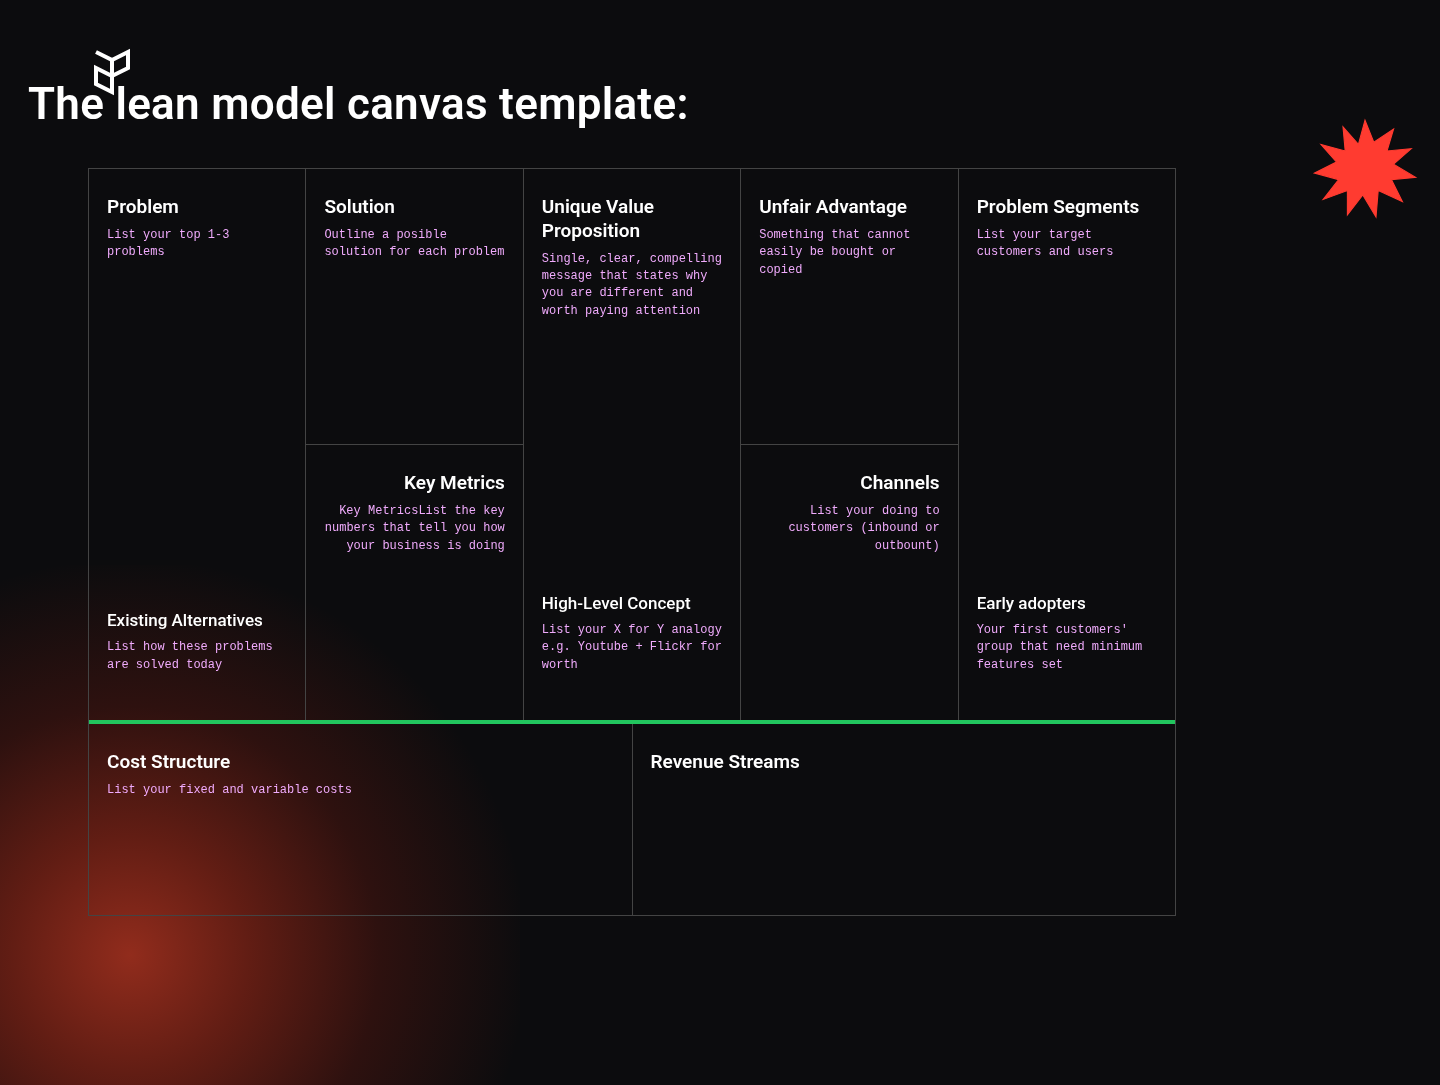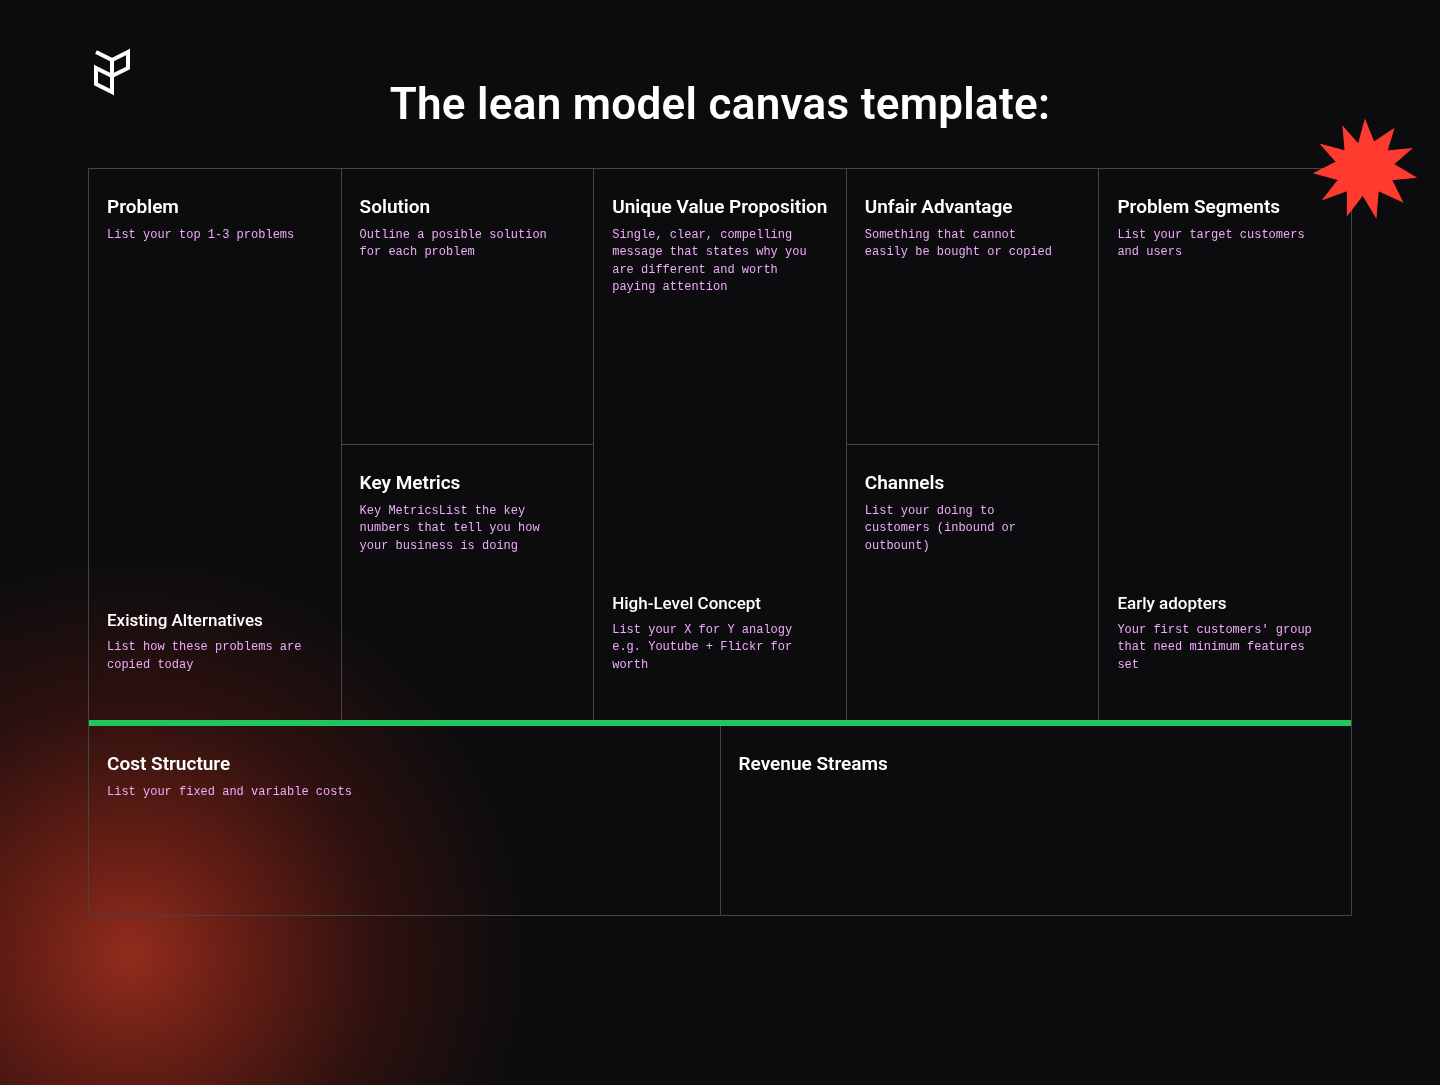--- a/index.html
+++ b/index.html
@@ -34,74 +34,75 @@
     top: 48px;
     left: 92px;
     z-index: 2;
   }
 
   .title {
     position: absolute;
     top: 78px;
     left: 0;
     width: 100%;
-    text-align: center;
+    text-align: left;
     font-size: 44px;
     font-weight: 600;
     letter-spacing: 0.3px;
     z-index: 2;
+    padding-left: 28px;
   }
 
   .burst {
     position: absolute;
     top: 118px;
     right: 20px;
     z-index: 5;
   }
 
   .canvas-wrap {
     position: absolute;
     top: 168px;
     left: 88px;
-    width: 1264px;
+    width: 1088px;
     height: 748px;
     z-index: 2;
   }
 
   .canvas {
     width: 100%;
     height: 100%;
     border: 1px solid #444;
     display: flex;
     flex-direction: column;
   }
 
   .row-top {
     flex: 1;
     display: flex;
   }
   .row-bottom {
     height: 195px;
     display: flex;
-    border-top: 6px solid #22c55e;
+    border-top: 4px solid #22c55e;
   }
 
   .col {
     flex: 1;
     display: flex;
     flex-direction: column;
   }
   .col + .col { border-left: 1px solid #444; }
 
   .cell {
     flex: 1;
     padding: 26px 18px 12px 18px;
     position: relative;
   }
-  .cell + .cell { border-top: 1px solid #444; }
+  .cell + .cell { border-top: 1px solid #444; text-align: right; }
 
   .half-bottom {
     flex: 1;
     padding: 26px 18px 12px 18px;
   }
   .half-bottom + .half-bottom { border-left: 1px solid #444; }
 
   .h {
     font-size: 19px;
     font-weight: 600;
@@ -151,21 +152,21 @@
 <div class="canvas-wrap">
   <div class="canvas">
     <div class="row-top">
 
       <div class="col">
         <div class="cell tall">
           <div class="h">Problem</div>
           <div class="d">List your top 1-3 problems</div>
           <div class="sub">
             <div class="h">Existing Alternatives</div>
-            <div class="d">List how these problems are copied today</div>
+            <div class="d">List how these problems are solved today</div>
           </div>
         </div>
       </div>
 
       <div class="col">
         <div class="cell">
           <div class="h">Solution</div>
           <div class="d">Outline a posible solution for each problem</div>
         </div>
         <div class="cell">

